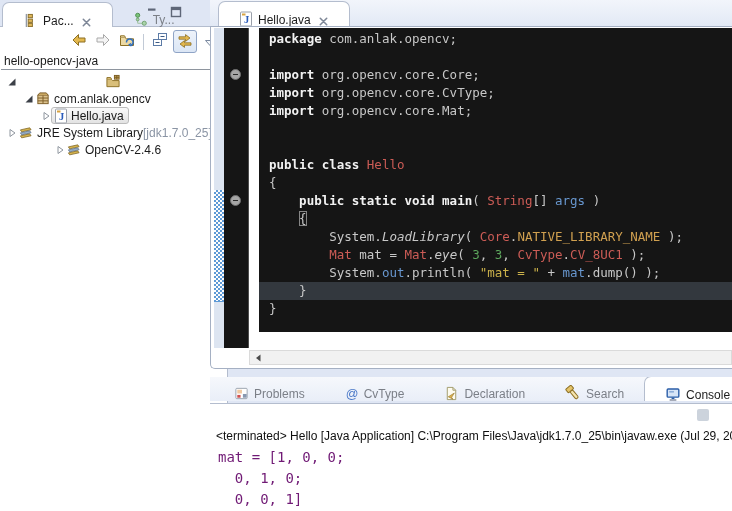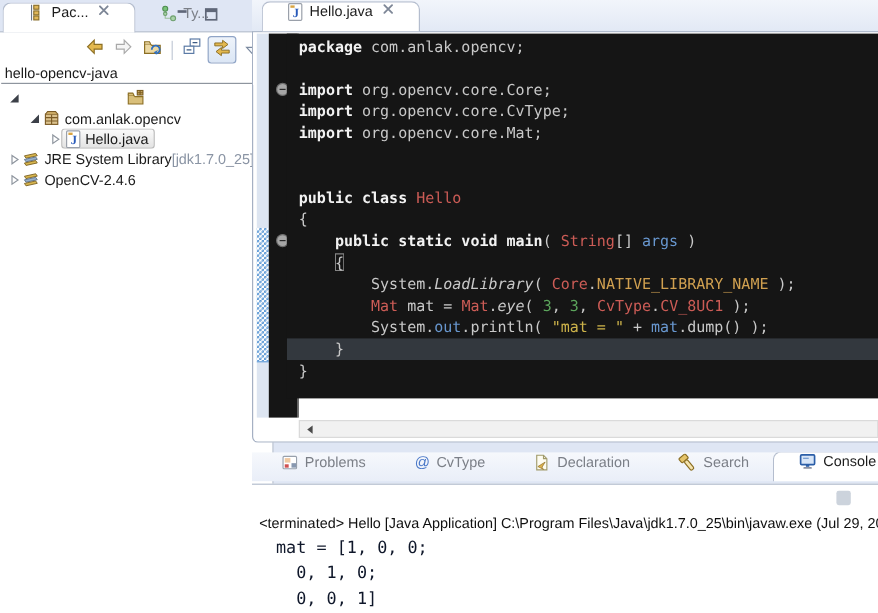--- a/index.html
+++ b/index.html
@@ -1,21 +1,21 @@
 <!DOCTYPE html>
 <html><head>
 <meta charset="utf-8">
 <style>
   html,body{margin:0;padding:0}
   body{width:732px;height:511px;position:relative;overflow:hidden;
        background:#dfe6f4;font-family:"Liberation Sans",sans-serif;
        -webkit-font-smoothing:antialiased}
   
   .tabrow{display:flex;align-items:flex-end;overflow:hidden}
-  .tab{display:inline-flex;align-items:flex-start;gap:5px;height:23px;padding:0 20px;
+  .tab{display:inline-flex;align-items:flex-end;gap:5px;height:23px;padding:0 20px;
        font-size:12px;color:#7b7f87;white-space:nowrap;border-radius:7px 7px 0 0;cursor:default}
   .tab.active{background:#fff;border:1px solid #b4bdce;border-bottom:none;color:#1c1c1c;
        margin-bottom:-1px;height:25px;z-index:3;position:relative}
   .tab .ticon{display:inline-flex;align-items:center}
   .tab .tclose{display:inline-flex;margin-left:2px}
   
   .left-tabs{position:absolute;left:2px;top:2px;height:25px;z-index:2}
   .win-btns{position:absolute;left:146px;top:6px;display:flex;gap:12px;z-index:4}
   .win-btns span{display:inline-flex}
   .left-body{position:absolute;left:0;top:26px;width:228px;height:485px;background:#fff;
@@ -44,21 +44,21 @@
   .hatch{position:absolute;left:0;top:162px;width:10px;height:111px;background-color:#fdfdfd;
        border-bottom:1px solid #5e9ad6;
        background-image:linear-gradient(45deg,#5e9ad6 25%,transparent 25%,transparent 75%,#5e9ad6 75%),
                         linear-gradient(45deg,#5e9ad6 25%,transparent 25%,transparent 75%,#5e9ad6 75%);
        background-size:4px 4px;background-position:0 0,2px 2px}
   .gutter{position:absolute;left:13px;top:1px;width:24px;height:320px;background:#151515}
   .fold{position:absolute;left:6px;width:11px;height:11px;border-radius:50%;box-sizing:border-box;
        background:#a6a6a6;border:1px solid #6e6e6e;display:flex;align-items:center;justify-content:center}
   .fold i{display:block;width:5px;height:1px;background:#2a2a2a}
   .vline{position:absolute;left:37px;top:1px;width:1px;height:320px;background:#4e4e4e}
-  .codebg{position:absolute;left:28px;top:1px;right:0;height:304px;background:#151515;overflow:hidden}
+  .codebg{position:absolute;left:48px;top:1px;right:0;height:304px;background:#151515;overflow:hidden}
   .hl-line{position:absolute;left:0;right:0;top:254px;height:18px;background:#33383e}
   .code{position:absolute;left:10px;top:2px;font-family:"DejaVu Sans Mono",monospace;
        font-size:12.5px;line-height:18px;white-space:pre;color:#c8c8c8}
   .code-line{height:18px;position:relative}
   .tk-k{color:#f2f2f2;font-weight:bold}
   .tk-d{color:#c8c8c8}
   .tk-t{color:#cc5c56}
   .tk-v{color:#6897cf}
   .tk-n{color:#5ca55c}
   .tk-s{color:#ccb24a}
@@ -67,22 +67,22 @@
   .tk-b{box-shadow:inset 0 0 0 1px #858585}
   .hsb{position:absolute;left:38px;right:0;top:323px;height:15px;background:#f1f1f1;
        border:1px solid #dadada;box-sizing:border-box;display:flex;align-items:center}
   .hsb-arrow{width:16px;height:100%;display:flex;align-items:center;justify-content:center}
   
   .bottom-tabs{position:absolute;left:210px;top:377px;width:522px;height:24px;z-index:2;
        background:linear-gradient(#f6f8fc,#e9eef8);padding-left:4px;box-sizing:border-box}
   .bottom-content{position:absolute;left:210px;top:403px;width:522px;height:108px;background:#fff;
        border-top:1px solid #b4bdce;box-sizing:border-box}
   .console-title{position:absolute;left:6px;top:25px;font-size:12px;color:#101010;white-space:nowrap;overflow:hidden;right:0}
-  .console-out{position:absolute;left:20px;top:43px;font-family:"DejaVu Sans Mono",monospace;
-       font-size:14px;line-height:21px;color:#0f172a;white-space:pre}
+  .console-out{position:absolute;left:8px;top:43px;font-family:"DejaVu Sans Mono",monospace;
+       font-size:14px;line-height:21px;color:#701a75;white-space:pre}
   .mini-icon{position:absolute;right:23px;top:5px;width:12px;height:12px;background:#ccd3dc;border-radius:2px}
 </style>
 </head>
 <body>
 
 <div>
   <div class="left-tabs tabrow" id="left-tabs">
       <div class="tab active">
         <span class="ticon">
           <svg width="15" height="15" viewBox="0 0 16 16">
@@ -226,21 +226,21 @@
             <span class="nicon">
               <svg width="16" height="15" viewBox="0 0 16 16">
                 <path d="M2 5.2l10-2.2 1.4 2.1-10 2.2z" fill="#d8b64e" stroke="#7a6020" stroke-width=".8"></path>
                 <path d="M2 8.4l10-2.2 1.4 2.1-10 2.2z" fill="#9ab0c8" stroke="#5a708a" stroke-width=".8"></path>
                 <path d="M2 11.6l10-2.2 1.4 2.1-10 2.2z" fill="#d8b64e" stroke="#7a6020" stroke-width=".8"></path>
               </svg>
             </span>
             <span>JRE System Library </span>
             <span class="lbl2">[jdk1.7.0_25]</span>
           </div>
-          <div class="trow" style="padding-left: 6px;">
+          <div class="trow" style="padding-left: 6px; margin-left: 48px;">
             <span class="arrow">
               <svg width="10" height="10" viewBox="0 0 10 10">
                 <path d="M3 1.5 8 5 3 8.5z" fill="#fff" stroke="#8f969f"></path>
               </svg>
             </span>
             <span class="nicon">
               <svg width="16" height="15" viewBox="0 0 16 16">
                 <path d="M2 5.2l10-2.2 1.4 2.1-10 2.2z" fill="#d8b64e" stroke="#7a6020" stroke-width=".8"></path>
                 <path d="M2 8.4l10-2.2 1.4 2.1-10 2.2z" fill="#9ab0c8" stroke="#5a708a" stroke-width=".8"></path>
                 <path d="M2 11.6l10-2.2 1.4 2.1-10 2.2z" fill="#d8b64e" stroke="#7a6020" stroke-width=".8"></path>

